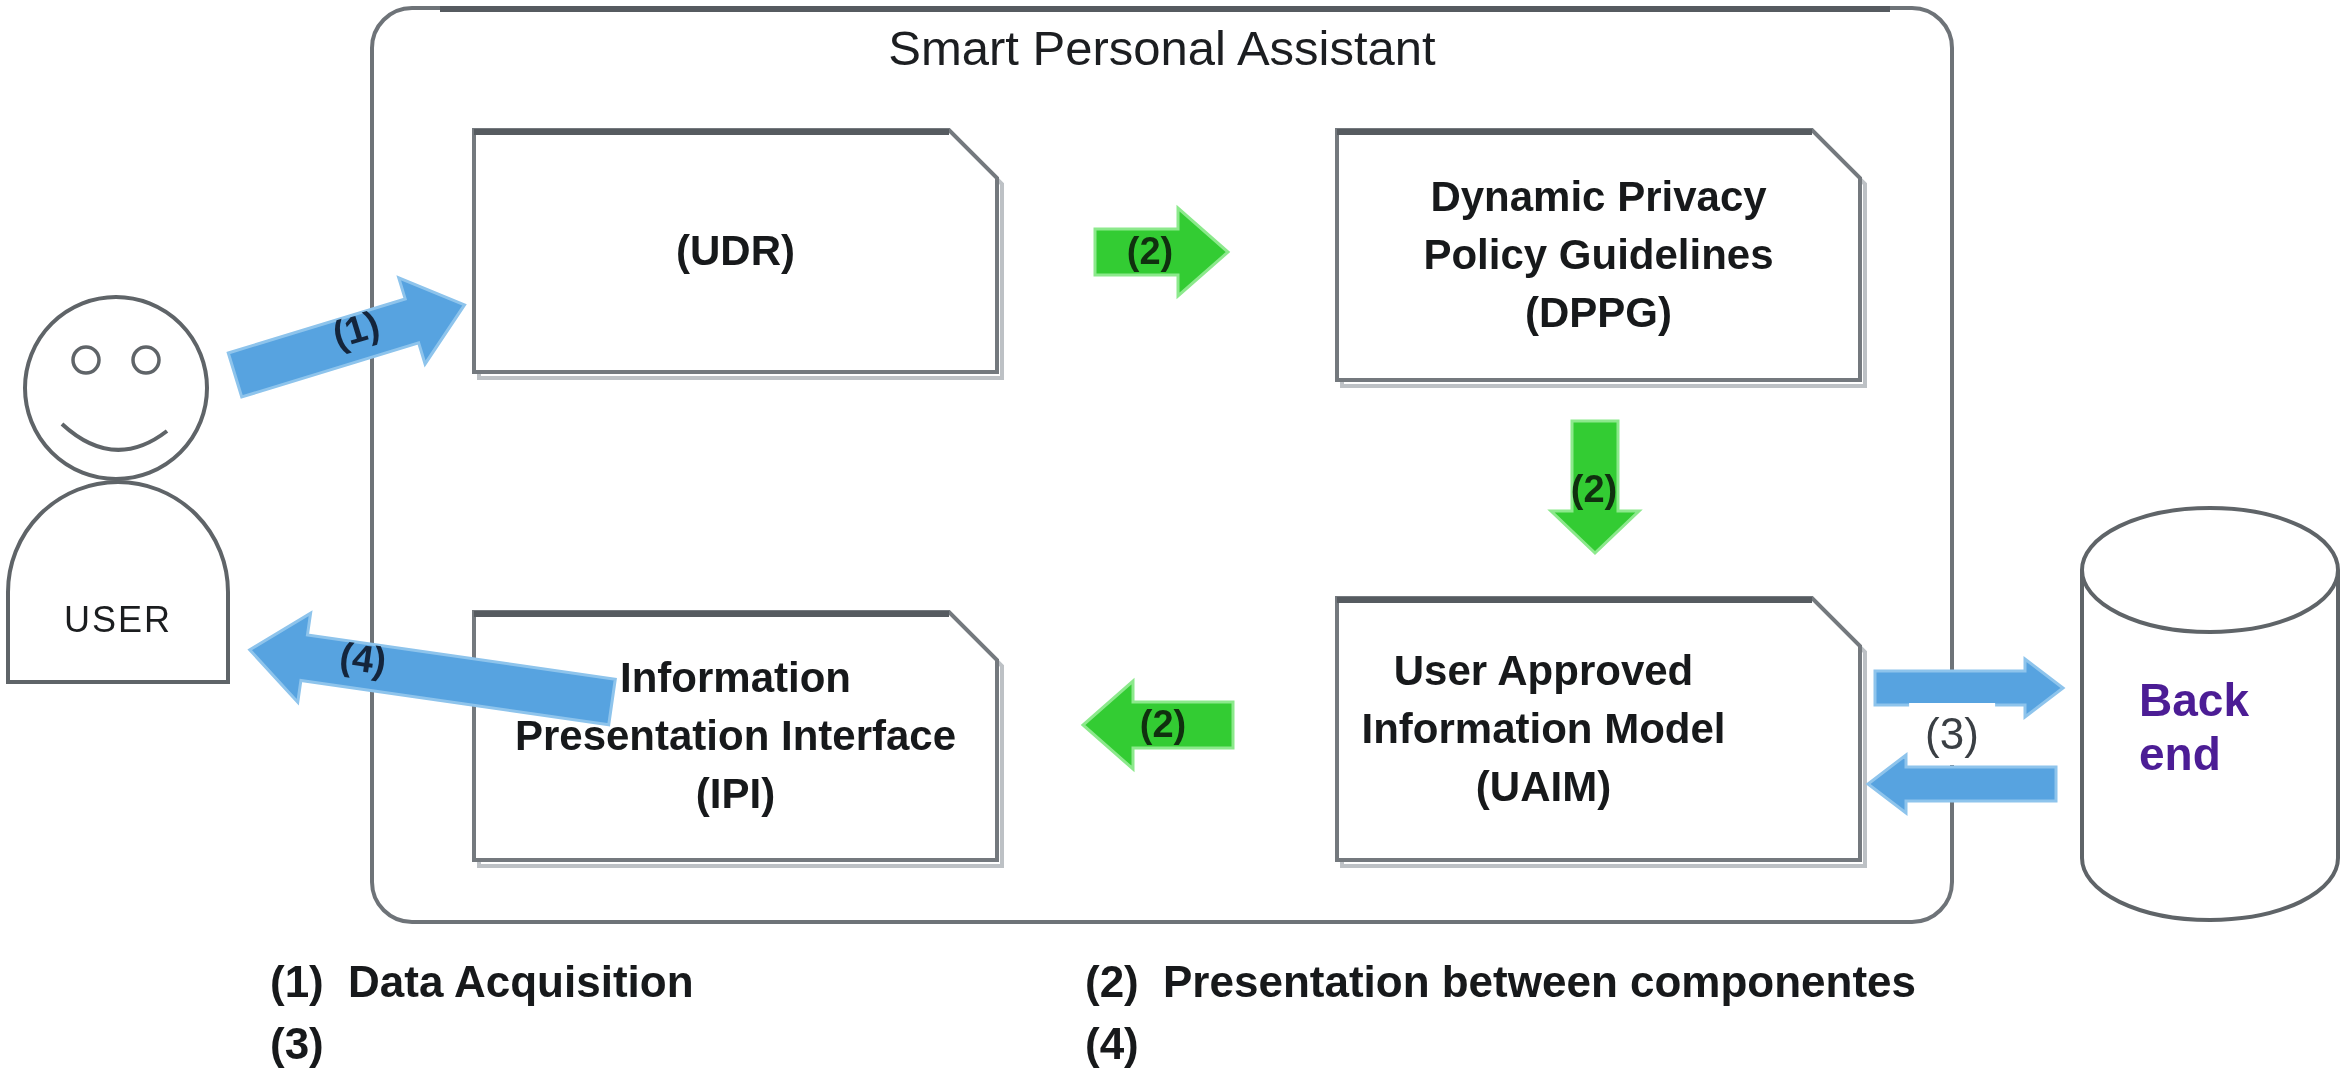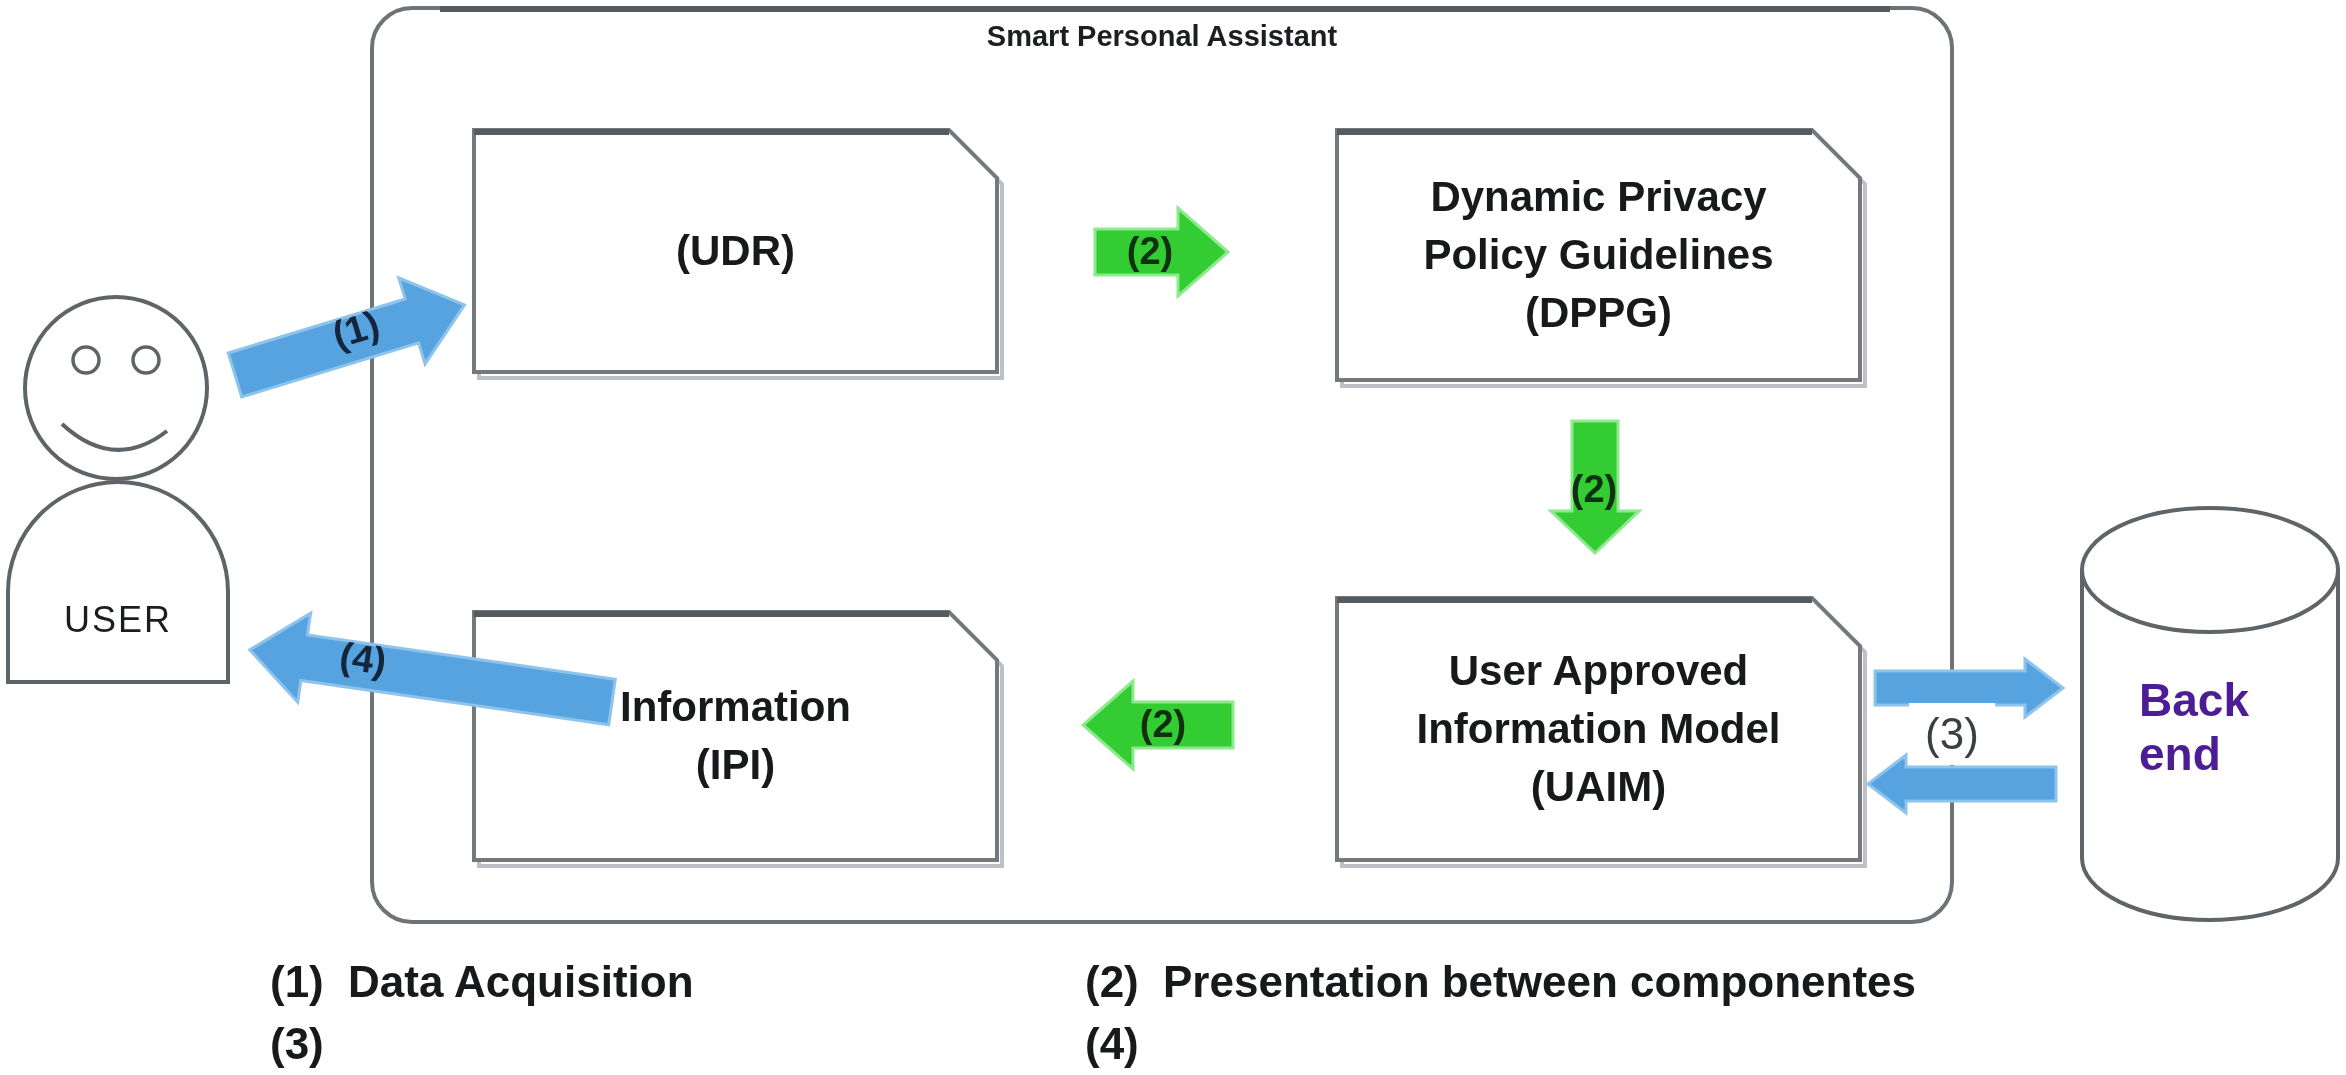--- a/index.html
+++ b/index.html
@@ -12,21 +12,21 @@
     overflow:hidden;
   }
   svg.layer{position:absolute;left:0;top:0;width:2346px;height:1075px;}
   .box-label{
     position:absolute;display:flex;flex-direction:column;
     align-items:center;justify-content:center;text-align:center;
     font-size:42px;font-weight:700;line-height:58px;color:#17191b;
   }
   .title{
     position:absolute;left:372px;top:20px;width:1580px;
-    text-align:center;font-size:29px;font-weight:700;color:#1c1e21;
+    text-align:center;font-size:49px;font-weight:400;color:#1c1e21;
   }
   .arrow-label{
     position:absolute;font-size:38px;font-weight:700;color:#14253c;
     transform:translate(-50%,-50%);
   }
   .arrow-label.green{color:#10300f;}
   .label3{
     position:absolute;font-size:44px;font-weight:400;color:#3a3f44;
     background:#ffffff;padding:6px 16px;transform:translate(-50%,-50%);
   }
@@ -107,24 +107,25 @@
   </div>
 
   <div class="box-label" style="left:1337px;top:130px;width:523px;height:250px;text-align:center;">
     <div>Dynamic Privacy</div>
     <div>Policy Guidelines</div>
     <div>(DPPG)</div>
   </div>
 
   <div class="box-label" style="left:474px;top:612px;width:523px;height:248px;">
     <div>Information</div>
+    <div>Presentation Interface</div>
     <div>(IPI)</div>
   </div>
 
-  <div class="box-label" style="left:1337px;top:598px;width:523px;height:262px;">
+  <div class="box-label" style="left:1282px;top:598px;width:523px;height:262px;">
     <div>User Approved</div>
     <div>Information Model</div>
     <div>(UAIM)</div>
   </div>
 
   <div class="user-label" style="left:118px;top:620px;">USER</div>
   <div class="backend-label" style="left:2208px;top:727px;">Back end</div>
 
   <div class="arrow-label" style="left:356px;top:330px;transform:translate(-50%,-50%) rotate(-17deg);">(1)</div>
   <div class="arrow-label green" style="left:1150px;top:251px;">(2)</div>

